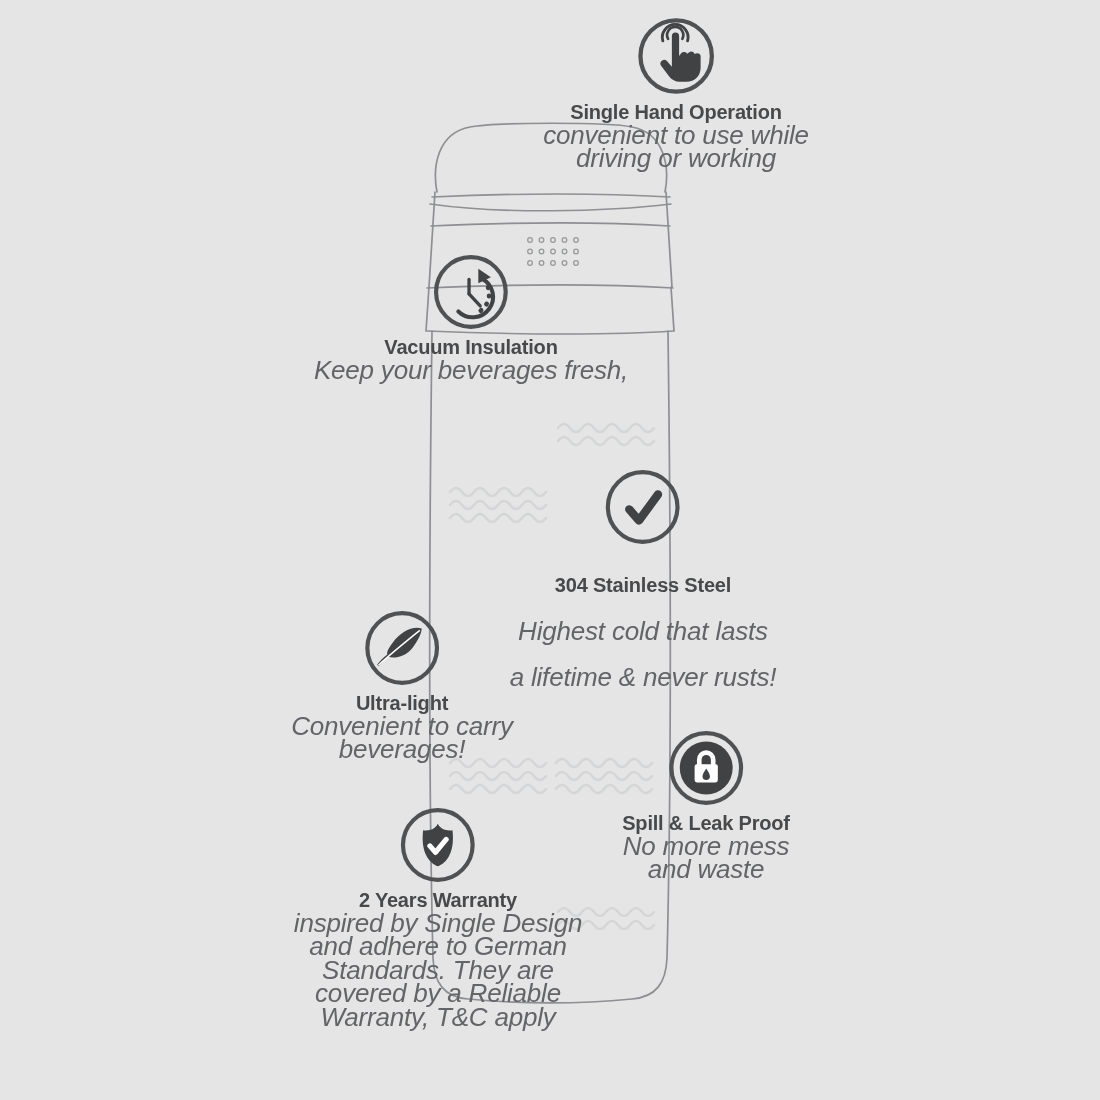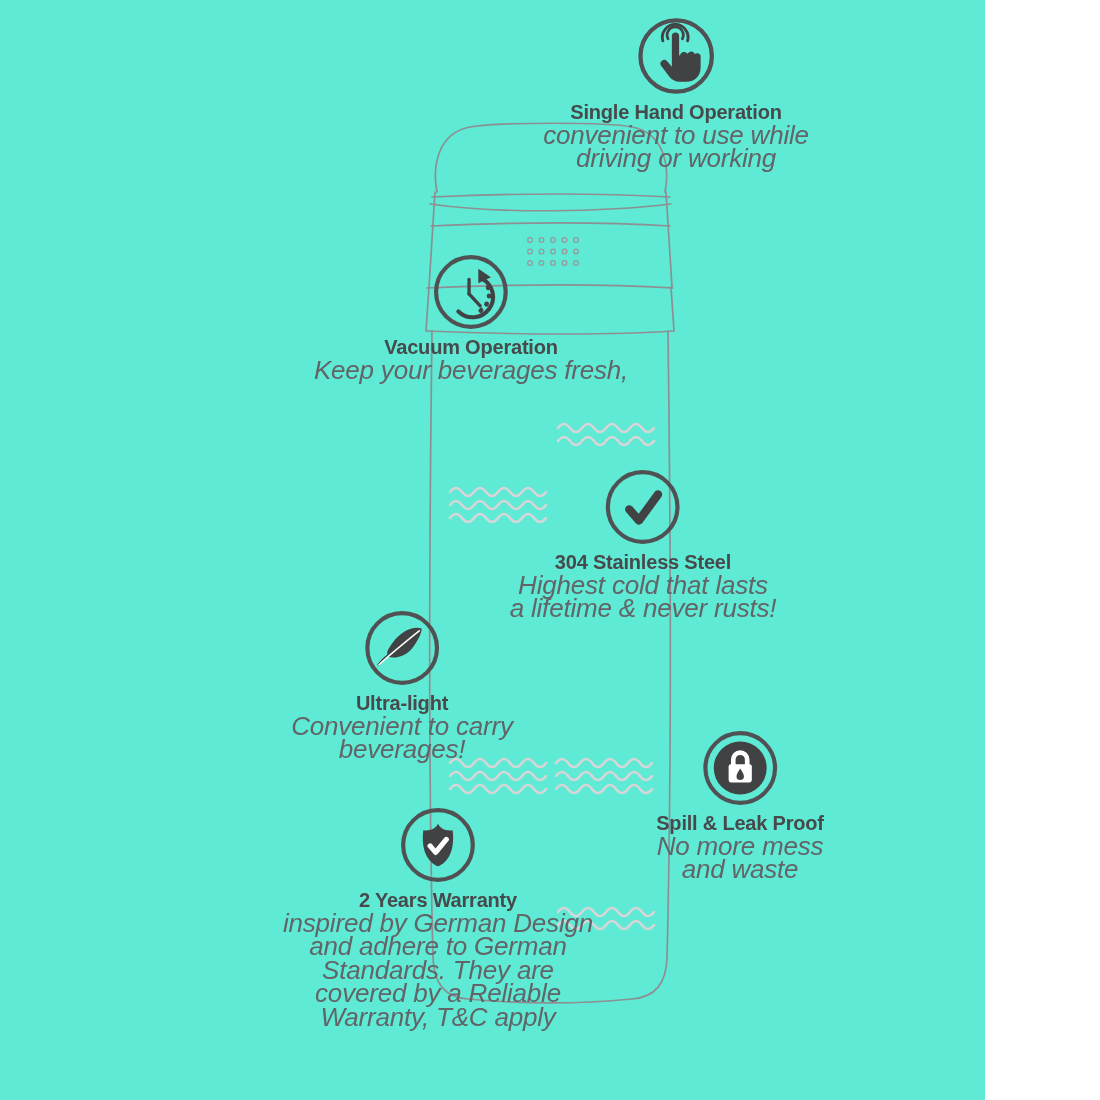--- a/index.html
+++ b/index.html
@@ -1,19 +1,19 @@
 <!DOCTYPE html>
 <html><head>
 <meta charset="utf-8">
 <style>
   html,body{margin:0;padding:0;background:#ffffff;}
   #canvas{
     position:relative;
-    width:985px;height:1100px;
-    background:#5eead4;
+    width:1100px;height:1100px;
+    background:#e5e5e5;
     overflow:hidden;
     font-family:"Liberation Sans", sans-serif;
   }
   #flask{position:absolute;left:0;top:0;z-index:0;}
   .feature{
     position:absolute;
     z-index:2;
     display:flex;
     flex-direction:column;
     align-items:center;
@@ -127,25 +127,25 @@
     <div class="icon-badge">
       <svg viewBox="0 0 84 84">
         <circle cx="42" cy="42" r="37.5" stroke="#505153" stroke-width="4.5" fill="none"></circle>
         <path d="M28.5,63 A22,22 0 1 0 54.5,28" stroke="#414244" stroke-width="4.4" fill="none" stroke-linecap="round"></path>
         <polygon points="50,17 63.5,26 50,32.5" fill="#414244"></polygon>
         <path d="M60.5,37 A22,22 0 0 1 45,65.5" stroke="#414244" stroke-width="5" fill="none" stroke-linecap="round" stroke-dasharray="0.5 8.6"></path>
         <path d="M40,44 L40,28.5" stroke="#414244" stroke-width="3.6" stroke-linecap="round"></path>
         <path d="M40,44 L52,57" stroke="#414244" stroke-width="3.6" stroke-linecap="round"></path>
       </svg>
     </div>
-    <div class="feature-title">Vacuum Operation</div>
+    <div class="feature-title">Vacuum Insulation</div>
     <div class="feature-line">Keep your beverages fresh,</div>
   </div>
 
-  <div class="feature" style="left:643px;top:468px;">
+  <div class="feature" style="left:643px;top:468px;gap:23px;">
     <div class="icon-badge">
       <svg viewBox="0 0 84 84">
         <circle cx="42" cy="42" r="37.5" stroke="#505153" stroke-width="4.5" fill="none"></circle>
         <path d="M27.5,44.5 L38,56.5 L58.5,28.5" stroke="#414244" stroke-width="9" fill="none" stroke-linecap="round" stroke-linejoin="round"></path>
       </svg>
     </div>
     <div class="feature-title">304 Stainless Steel</div>
     <div class="feature-line">Highest cold that lasts</div>
     <div class="feature-line">a lifetime &amp; never rusts!</div>
   </div>
@@ -156,21 +156,21 @@
         <circle cx="42" cy="42" r="37.5" stroke="#505153" stroke-width="4.5" fill="none"></circle>
         <path d="M63,21 C53,18 40,25 32,36 C28,41 25,46 26,49 C22,52 18,56 15,60 L17,61.5 C20,58 24,54 27,51.5 C34,54 46,51 53,42 C59,34 63,26 63,21 Z" fill="#414244"></path>
         <path d="M16.5,60.5 C30,48 45,36 61,23" stroke="#ffffff" stroke-width="1.6" fill="none"></path>
       </svg>
     </div>
     <div class="feature-title">Ultra-light</div>
     <div class="feature-line">Convenient to carry</div>
     <div class="feature-line">beverages!</div>
   </div>
 
-  <div class="feature" style="left:706px;top:729px;margin-left:34px;">
+  <div class="feature" style="left:706px;top:729px;">
     <div class="icon-badge">
       <svg viewBox="0 0 84 84">
         <circle cx="42" cy="42" r="37.5" stroke="#505153" stroke-width="4.5" fill="none"></circle>
         <circle cx="42" cy="42" r="28.5" fill="#414244"></circle>
         <path d="M34.5,39 V33 a7.5,7.5 0 0 1 15,0 V39" stroke="#ffffff" stroke-width="5" fill="none"></path>
         <rect x="29.5" y="38" width="25" height="19.5" rx="2.5" fill="#ffffff"></rect>
         <path d="M42,42.5 C44.5,46.5 46,48.5 46,51 A4,4 0 0 1 38,51 C38,48.5 39.5,46.5 42,42.5 Z" fill="#414244"></path>
       </svg>
     </div>
     <div class="feature-title">Spill &amp; Leak Proof</div>
@@ -180,20 +180,20 @@
 
   <div class="feature" style="left:438px;top:806px;text-align:center;">
     <div class="icon-badge">
       <svg viewBox="0 0 84 84">
         <circle cx="42" cy="42" r="37.5" stroke="#505153" stroke-width="4.5" fill="none"></circle>
         <path d="M42,19 C43.5,22.5 47,25 50.5,25.8 C53,26.4 55.5,26.4 57.8,26.1 C59.3,38 57.6,47.8 54,54 C50.5,60 46.5,63 42,65 C37.5,63 33.5,60 30,54 C26.4,47.8 24.7,38 26.2,26.1 C28.5,26.4 31,26.4 33.5,25.8 C37,25 40.5,22.5 42,19 Z" fill="#414244"></path>
         <path d="M33.5,43 L39.5,50 L51,36" stroke="#ffffff" stroke-width="5.5" fill="none" stroke-linecap="round" stroke-linejoin="round"></path>
       </svg>
     </div>
     <div class="feature-title">2 Years Warranty</div>
-    <div class="feature-line">inspired by German Design</div>
+    <div class="feature-line">inspired by Single Design</div>
     <div class="feature-line">and adhere to German</div>
     <div class="feature-line">Standards. They are</div>
     <div class="feature-line">covered by a Reliable</div>
     <div class="feature-line">Warranty, T&amp;C apply</div>
   </div>
 
 </div>
 
 </body></html>

